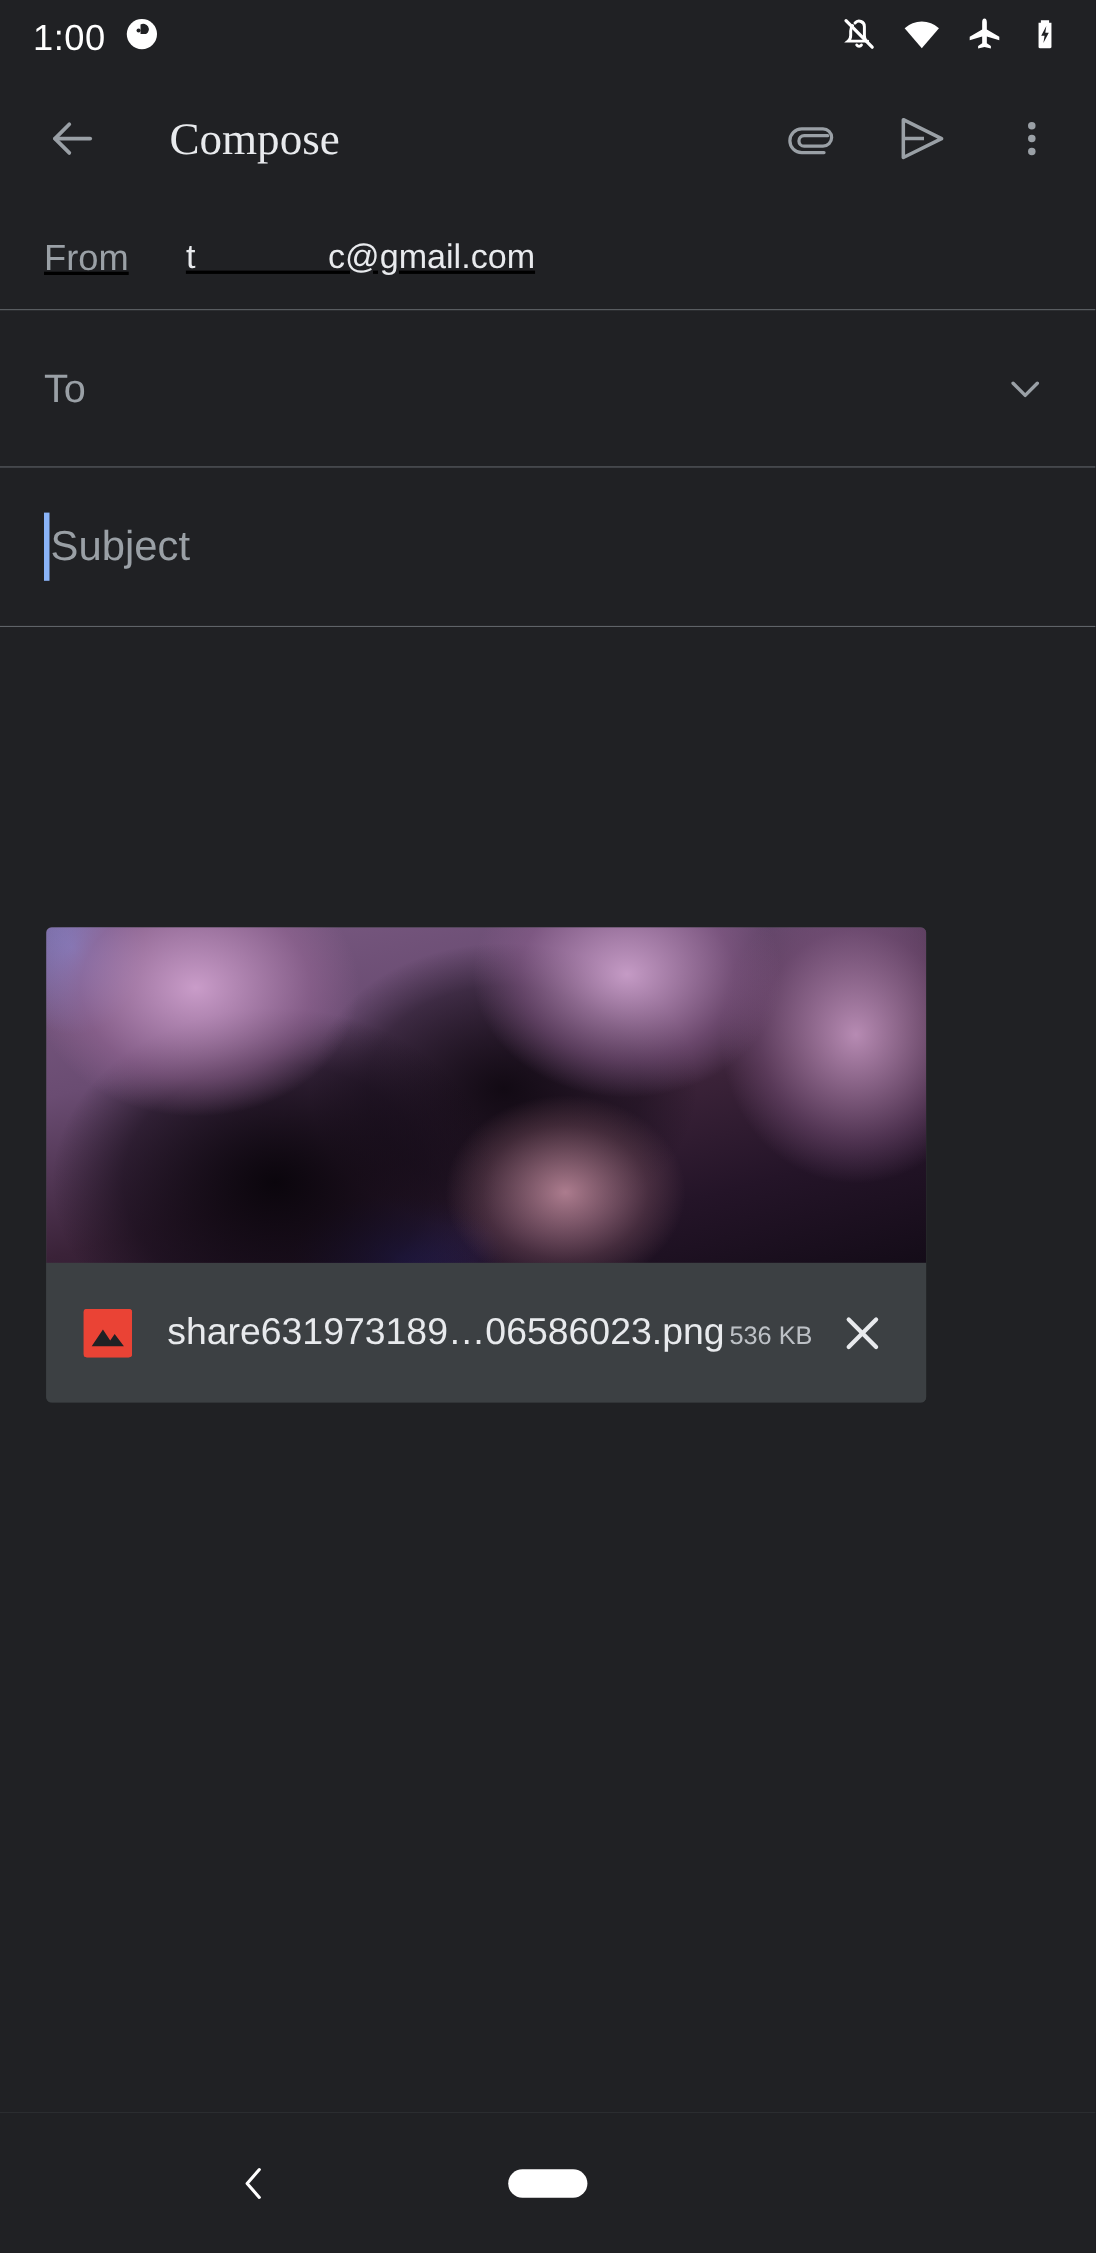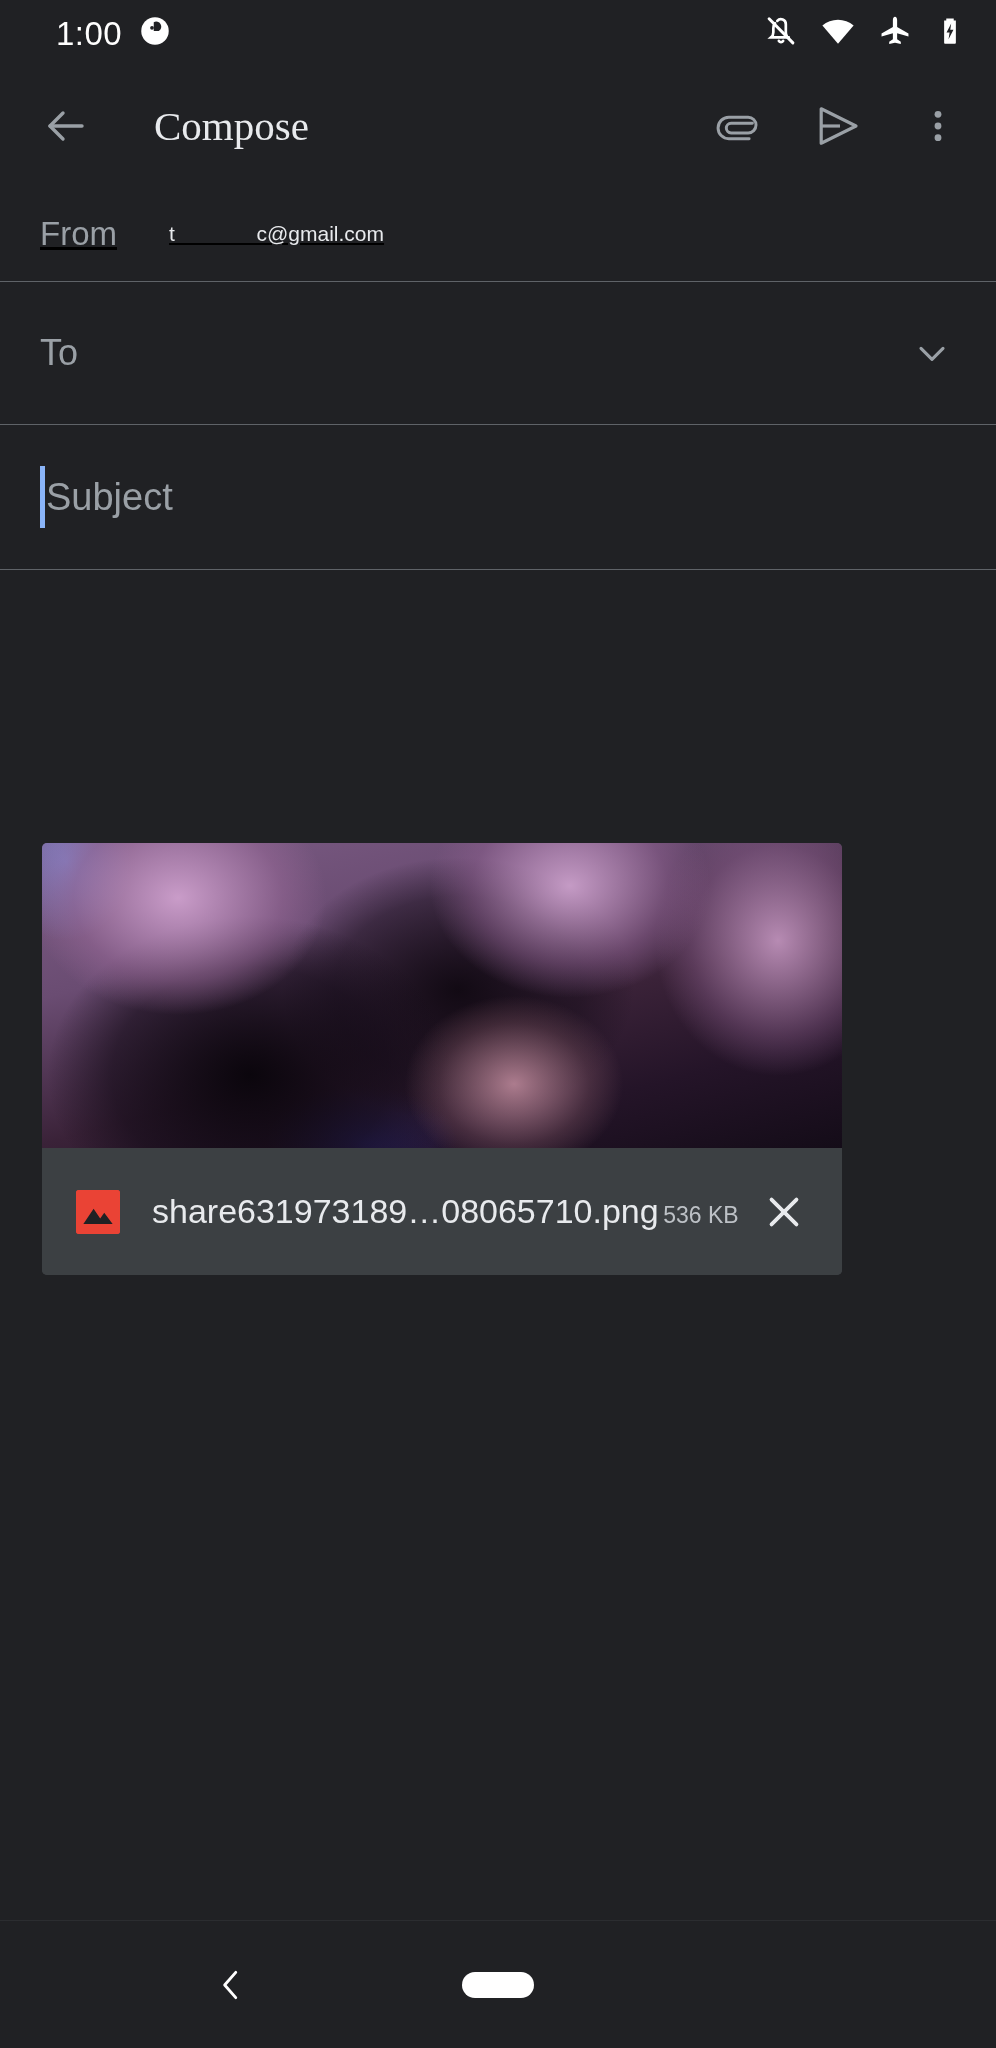--- a/index.html
+++ b/index.html
@@ -13,21 +13,21 @@
     position:relative;
     width:996px; height:2048px;
     background:#202124;
   }
 
   
   .statusbar {
     position:absolute; top:0; left:0;
     width:996px; height:66px;
     display:flex; align-items:center;
-    padding:0 30px 0 56px;
+    padding:0 30px 0 30px;
   }
   .status-time {
     color:#ffffff;
     font-size:33px;
     letter-spacing:0.5px;
     line-height:1;
   }
   .status-left-icons { display:flex; align-items:center; margin-left:18px; }
   .status-spacer { flex:1; }
   .status-right-icons { display:flex; align-items:center; gap:22px; }
@@ -72,21 +72,21 @@
   .row-to   { height:143px; }
   .row-subject { height:145px; }
 
   .lbl-from {
     color:#9aa0a6;
     font-size:33px;
     line-height:1;
   }
   .from-value {
     color:#e8eaed;
-    font-size:21px;
+    font-size:31px;
     line-height:1;
     margin-left:52px;
     white-space:pre;
   }
   .placeholder {
     color:#9aa0a6;
     font-size:36px;
     line-height:1;
   }
   .subject-placeholder {
@@ -309,21 +309,21 @@
 
       <div class="attach-info">
         <span class="file-icon">
           <svg width="44" height="44" viewBox="0 0 24 24">
             <rect x="0" y="0" width="24" height="24" fill="#ea4335"></rect>
             <path d="M4 18.5 L9.6 10.2 L13.2 15.6 L15.4 12.4 L20 18.5 Z" fill="#202124"></path>
           </svg>
         </span>
 
         <span class="file-meta">
-          <span class="file-name">share631973189…08065710.png</span>
+          <span class="file-name">share631973189…06586023.png</span>
           <span class="file-size">536 KB</span>
         </span>
 
         <span class="remove-btn">
           <svg width="46" height="46" viewBox="0 0 24 24" fill="none" stroke="#e8eaed" stroke-width="2" stroke-linecap="round">
             <path d="M5.5 5.5 L18.5 18.5"></path>
             <path d="M18.5 5.5 L5.5 18.5"></path>
           </svg>
         </span>
       </div>

